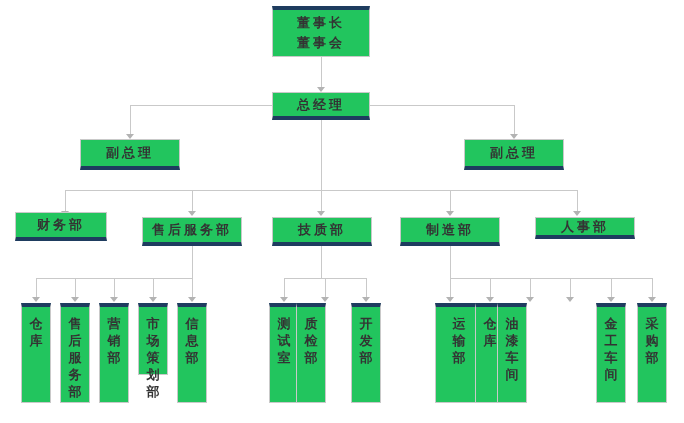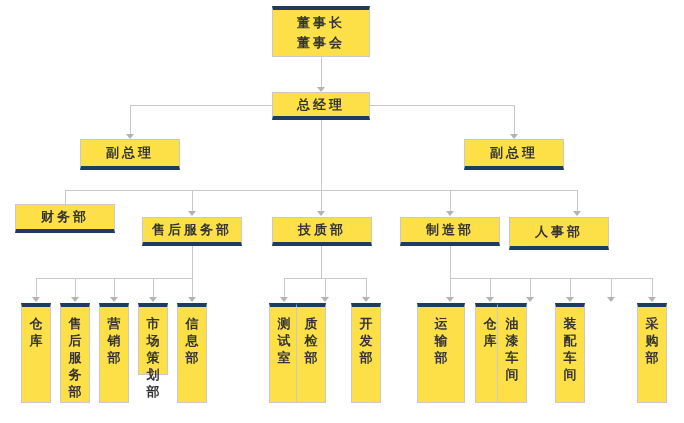--- a/index.html
+++ b/index.html
@@ -11,21 +11,21 @@
     --text:#333333;
     --background:#ffffff;
   }
   html,body{margin:0;padding:0;background:var(--background);}
   .canvas{
     position:relative;width:684px;height:423px;overflow:hidden;
     background:var(--background);
     font-family:"Liberation Sans","DejaVu Sans",sans-serif;
   }
   .box{
-    position:absolute;box-sizing:border-box;background:#fde047;
+    position:absolute;box-sizing:border-box;background:#22c55e;
     border:1px solid var(--box-border);
     display:flex;align-items:center;justify-content:center;
     color:var(--text);font-weight:bold;font-size:13px;letter-spacing:3px;
     white-space:nowrap;
   }
   .accent-top{border-top:4px solid var(--accent);}
   .accent-bottom{border-bottom:4px solid var(--accent);}
   .col{flex-direction:column;line-height:20px;}
   .leaf{
     align-items:flex-start;justify-content:center;
@@ -117,33 +117,33 @@
   </div>
 
   <div class="box accent-bottom" style="left:80px;top:139px;width:100px;height:31px">
     <span>副总理</span>
   </div>
 
   <div class="box accent-bottom" style="left:464px;top:139px;width:100px;height:31px">
     <span>副总理</span>
   </div>
 
-  <div class="box accent-bottom" style="left:15px;top:204px;width:100px;height:29px">
+  <div class="box accent-bottom" style="left:15px;top:212px;width:92px;height:29px">
     <span>财务部</span>
   </div>
   <div class="box accent-bottom" style="left:142px;top:217px;width:100px;height:29px">
     <span>售后服务部</span>
   </div>
   <div class="box accent-bottom" style="left:272px;top:217px;width:100px;height:29px">
     <span>技质部</span>
   </div>
   <div class="box accent-bottom" style="left:400px;top:217px;width:100px;height:29px">
     <span>制造部</span>
   </div>
-  <div class="box accent-bottom" style="left:509px;top:217px;width:100px;height:33px">
+  <div class="box accent-bottom" style="left:535px;top:217px;width:100px;height:22px">
     <span>人事部</span>
   </div>
 
   <div class="box accent-top leaf" style="left:21px;top:303px;width:30px;height:100px">
     <span class="vtext">仓库</span>
   </div>
   <div class="box accent-top leaf" style="left:60px;top:303px;width:30px;height:100px">
     <span class="vtext">售后服务部</span>
   </div>
   <div class="box accent-top leaf" style="left:99px;top:303px;width:30px;height:100px">
@@ -159,29 +159,29 @@
   <div class="box accent-top leaf" style="left:269px;top:303px;width:30px;height:100px">
     <span class="vtext">测试室</span>
   </div>
   <div class="box accent-top leaf" style="left:296px;top:303px;width:30px;height:100px">
     <span class="vtext">质检部</span>
   </div>
   <div class="box accent-top leaf" style="left:351px;top:303px;width:30px;height:100px">
     <span class="vtext">开发部</span>
   </div>
 
-  <div class="box accent-top leaf" style="left:417px;top:303px;width:48px;height:100px">
+  <div class="box accent-top leaf" style="left:435px;top:303px;width:48px;height:100px">
     <span class="vtext">运输部</span>
   </div>
   <div class="box accent-top leaf" style="left:475px;top:303px;width:30px;height:100px">
     <span class="vtext">仓库</span>
   </div>
   <div class="box accent-top leaf" style="left:497px;top:303px;width:30px;height:100px">
     <span class="vtext">油漆车间</span>
   </div>
-  <div class="box accent-top leaf" style="left:555px;top:303px;width:30px;height:100px">
-    <span class="vtext">装配车间</span>
+  <div class="box accent-top leaf" style="left:596px;top:303px;width:30px;height:100px">
+    <span class="vtext">金工车间</span>
   </div>
   <div class="box accent-top leaf" style="left:637px;top:303px;width:30px;height:100px">
     <span class="vtext">采购部</span>
   </div>
 
 </div>
 
 </body></html>

